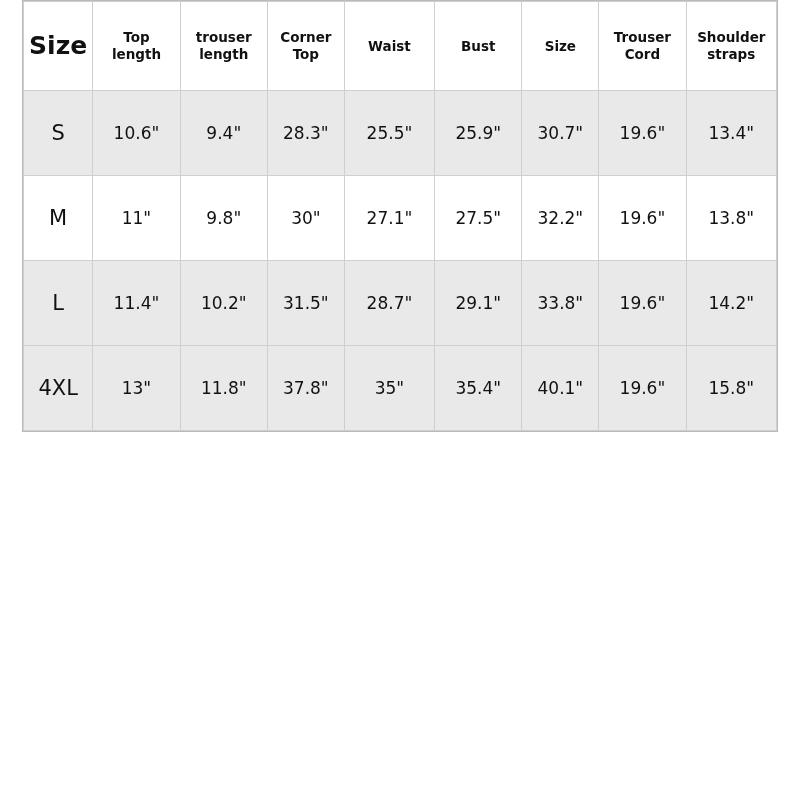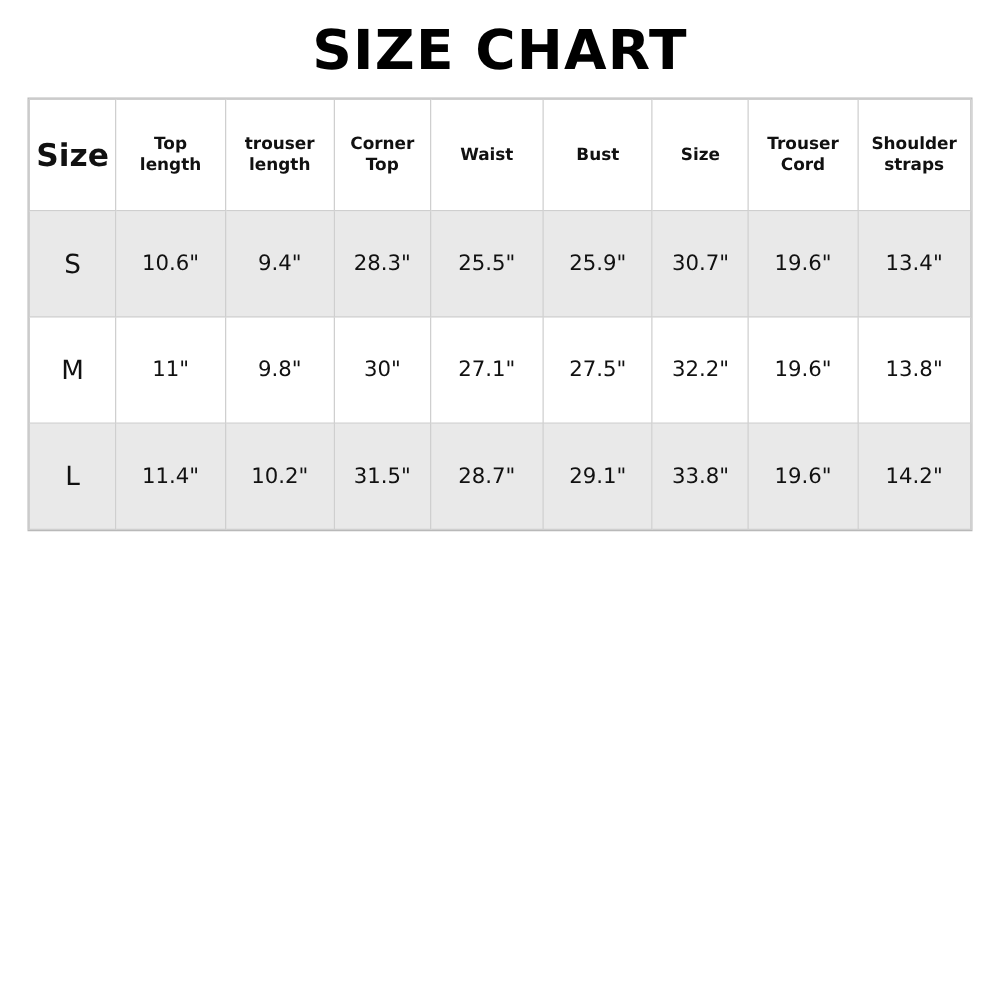--- a/index.html
+++ b/index.html
@@ -91,21 +91,20 @@
   col.c5 { width: 11.6%; }
   col.c6 { width: 10.2%; }
   col.c7 { width: 11.6%; }
   col.c8 { width: 12.0%; }
 </style>
 </head>
 <body>
 
 <div class="page">
 
-  <div class="chart-title">SIZE CHART</div>
 
   <div class="table-wrap">
     <table class="size-table">
       <colgroup>
         <col class="c0">
           <col class="c1">
           <col class="c2">
           <col class="c3">
           <col class="c4">
         <col class="c5">
@@ -176,17 +175,28 @@
           <td class="size-cell">L</td>
           <td class="val">11.4"</td>
           <td class="val">10.2"</td>
           <td class="val">31.5"</td>
           <td class="val">28.7"</td>
           <td class="val">29.1"</td>
           <td class="val">33.8"</td>
           <td class="val">19.6"</td>
           <td class="val">14.2"</td>
         </tr>
+        <tr class="shaded">
+          <td class="size-cell">4XL</td>
+          <td class="val">13"</td>
+          <td class="val">11.8"</td>
+          <td class="val">37.8"</td>
+          <td class="val">35"</td>
+          <td class="val">35.4"</td>
+          <td class="val">40.1"</td>
+          <td class="val">19.6"</td>
+          <td class="val">15.8"</td>
+        </tr>
       </tbody>
     </table>
   </div>
 
 </div>
 
 </body></html>

